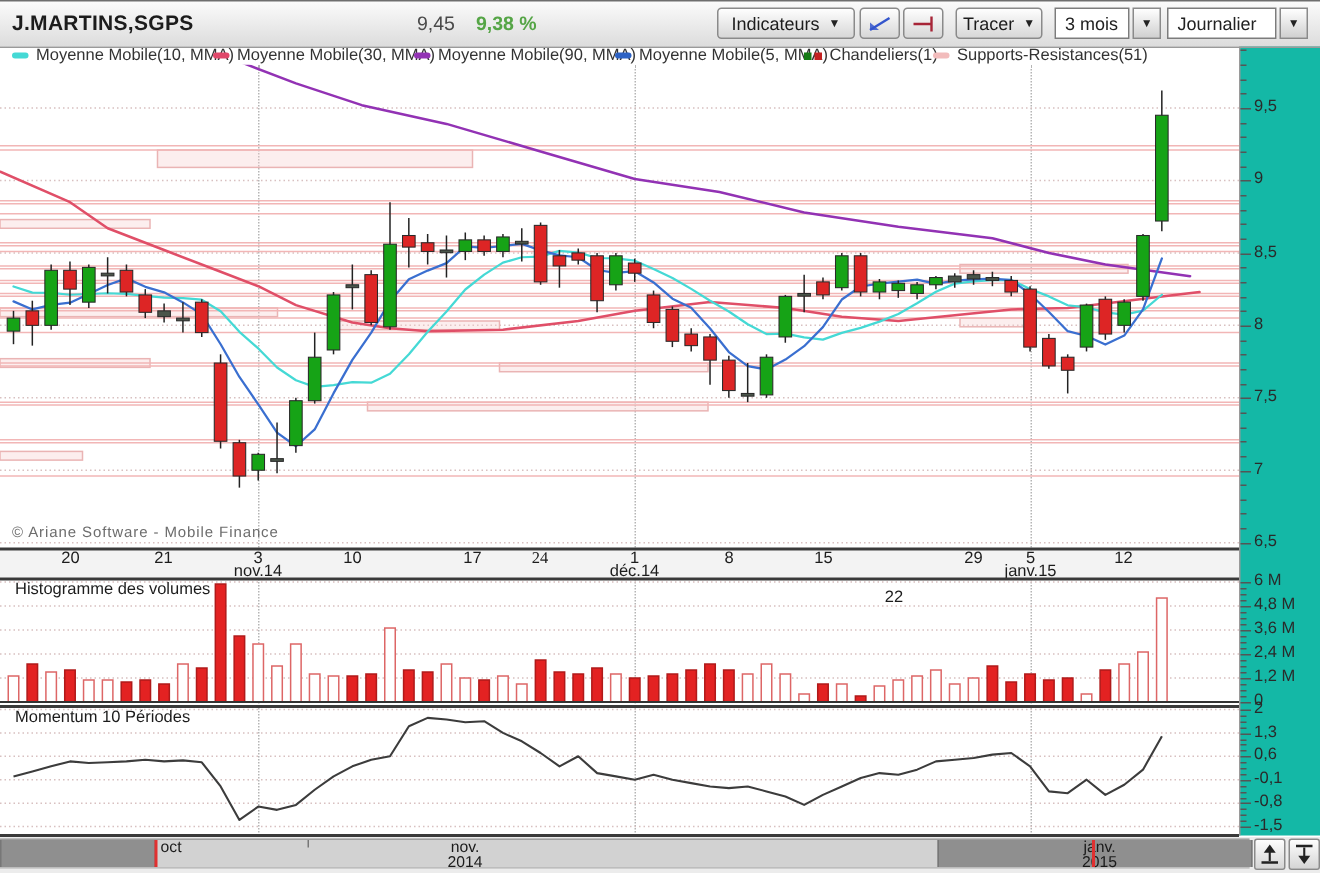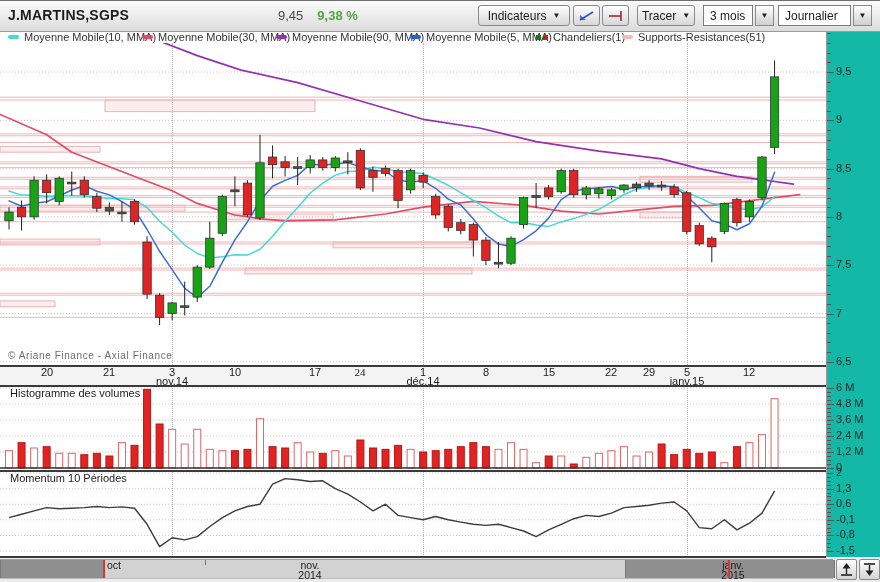--- a/index.html
+++ b/index.html
@@ -292,21 +292,21 @@
     <rect x="720.15" y="160.37599999999995" width="8.4" height="28.014000000000067" fill="#16a316" stroke="#2a2a2a" stroke-width="0.7"></rect>
     <line x1="736.9000000000001" y1="154.58000000000004" x2="736.9000000000001" y2="183.55999999999995" stroke="#222222" stroke-width="1"></line>
     <rect x="732.7" y="156.512" width="8.4" height="23.18399999999994" fill="#dd2525" stroke="#2a2a2a" stroke-width="0.7"></rect>
     <line x1="749.45" y1="156.512" x2="749.45" y2="178.72999999999996" stroke="#222222" stroke-width="1"></line>
     <rect x="745.25" y="158.444" width="8.4" height="15.455999999999989" fill="#16a316" stroke="#2a2a2a" stroke-width="0.7"></rect>
     <line x1="762" y1="113.04199999999992" x2="762" y2="157.478" stroke="#222222" stroke-width="1"></line>
     <rect x="757.8" y="114.00800000000007" width="8.4" height="40.571999999999974" fill="#16a316" stroke="#2a2a2a" stroke-width="0.7"></rect>
     <line x1="774.5500000000001" y1="17.408000000000076" x2="774.5500000000001" y2="111.10999999999996" stroke="#222222" stroke-width="1"></line>
     <rect x="770.35" y="33.83000000000007" width="8.4" height="70.51799999999986" fill="#16a316" stroke="#2a2a2a" stroke-width="0.7"></rect>
   </svg>
-<div class="watermark">© Ariane Finance - Axial Finance</div>
+<div class="watermark">© Ariane Software - Mobile Finance</div>
 <div class="axisline" style="top:365px;height:2px"></div>
 
 <div class="dateband" id="dateband">
     <div class="dtick" style="left: 47px;">
       <div>20</div>
     </div>
     <div class="dtick" style="left: 109px;">
       <div>21</div>
     </div>
     <div class="dtick" style="left: 172px;">
@@ -325,21 +325,21 @@
     <div class="dtick" style="left: 423px;">
       <div>1</div>
       <div>déc.14</div>
     </div>
     <div class="dtick" style="left: 486px;">
       <div>8</div>
     </div>
     <div class="dtick" style="left: 549px;">
       <div>15</div>
     </div>
-    <div class="dtick" style="left: 611px;">
+    <div class="dtick" style="left: 596px; margin-top: 26px;">
       <div>22</div>
     </div>
     <div class="dtick" style="left: 649px;">
       <div>29</div>
     </div>
     <div class="dtick" style="left: 687px;">
       <div>5</div>
       <div>janv.15</div>
     </div>
     <div class="dtick" style="left: 749px;">

